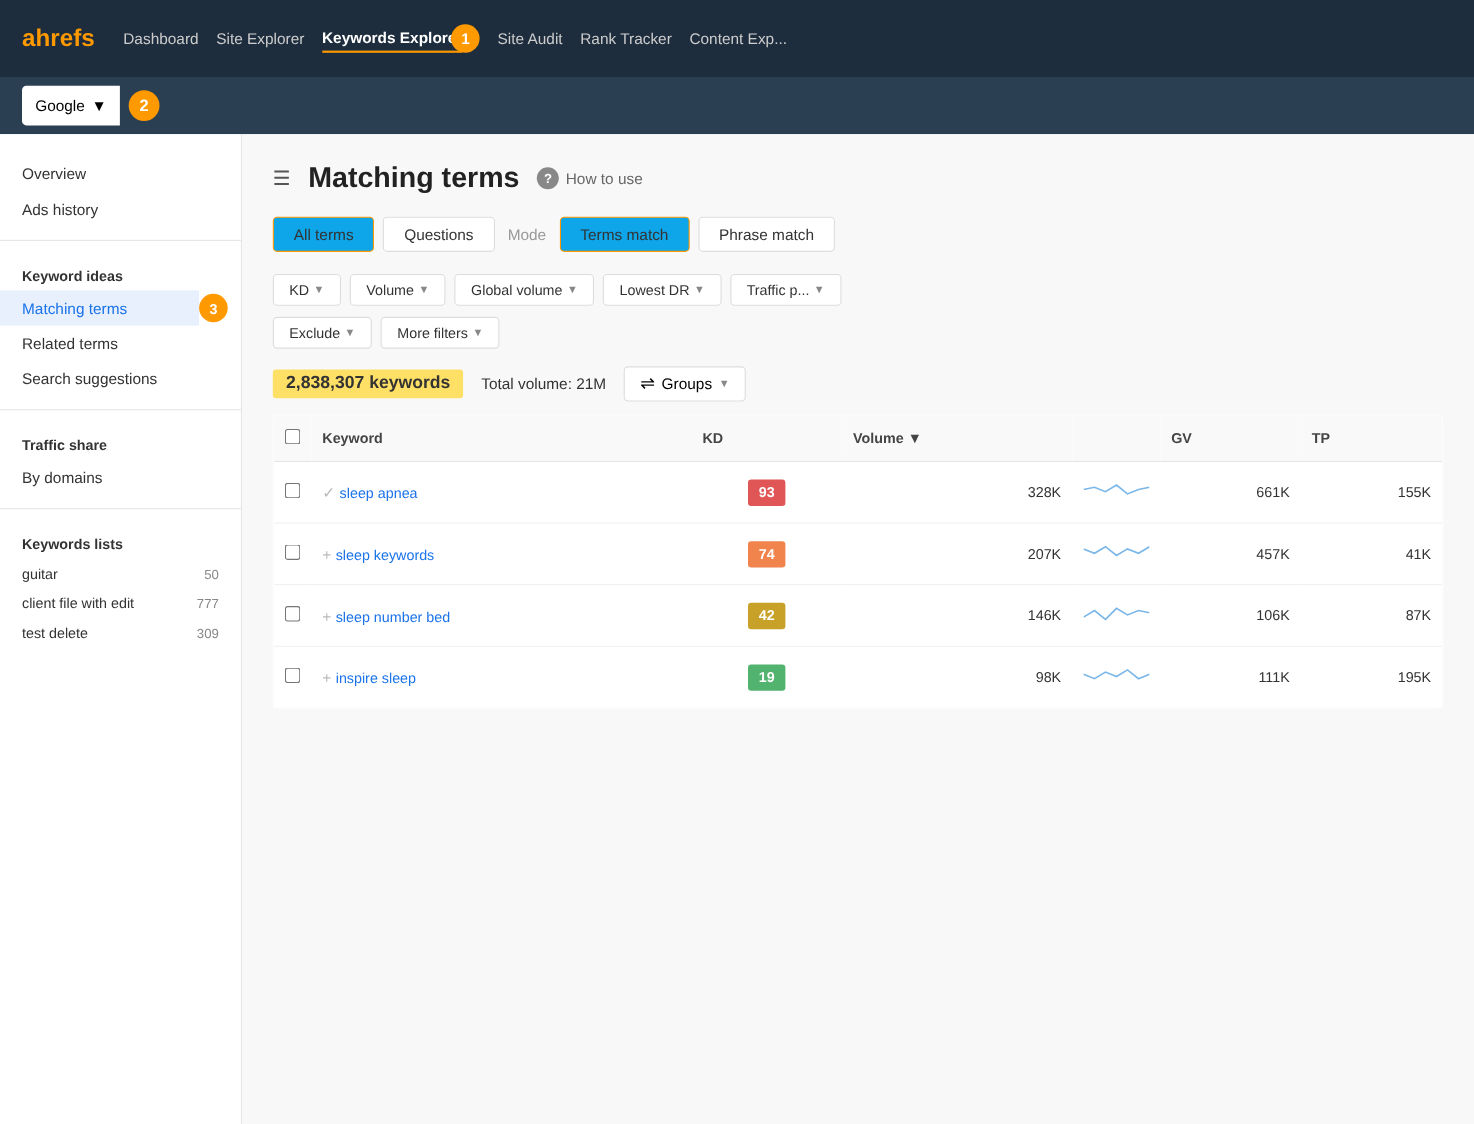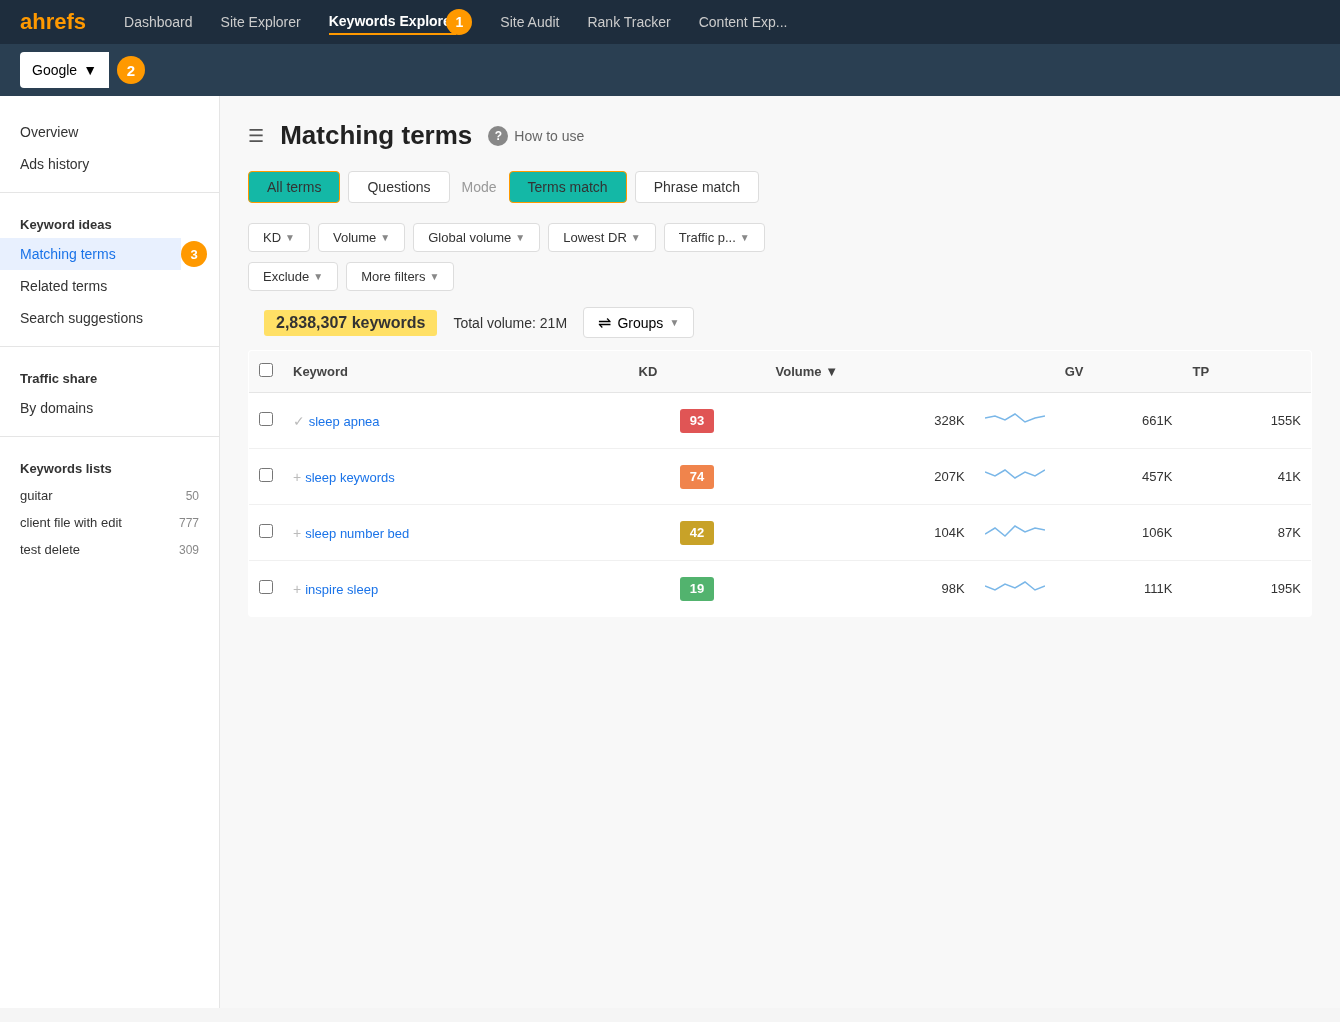--- a/index.html
+++ b/index.html
@@ -4,22 +4,22 @@
   <style>
     * { box-sizing: border-box; margin: 0; padding: 0; }
     body { font-family: -apple-system, BlinkMacSystemFont, 'Segoe UI', Arial, sans-serif; font-size: 14px; background: #f5f5f5; color: #333; }
 
     
     .top-nav {
       background: #1e2d3d;
       display: flex;
       align-items: center;
       padding: 0 20px;
-      height: 44px;
-      gap: 28px;
+      height: 70px;
+      gap: 16px;
     }
     .logo {
       font-size: 22px;
       font-weight: 900;
       color: white;
       margin-right: 10px;
     }
     .logo span { color: #f90; }
     .nav-item {
       color: #ccc;
@@ -153,21 +153,21 @@
     }
     .tab-btn {
       padding: 7px 18px;
       border: 1px solid #ddd;
       border-radius: 4px;
       background: #fff;
       cursor: pointer;
       font-size: 14px;
       color: #333;
     }
-    .tab-btn.active { background: #14b8a6; border-color: #f90; color: #333; }
+    .tab-btn.active { background: #0ea5e9; border-color: #f90; color: #333; }
     .tab-mode-label { color: #999; font-size: 14px; padding: 0 4px; }
 
     
     .filter-row {
       display: flex;
       gap: 8px;
       margin-bottom: 10px;
       flex-wrap: wrap;
     }
     .filter-btn {
@@ -180,21 +180,21 @@
       color: #333;
       display: flex; align-items: center; gap: 4px;
     }
     .filter-btn .arrow { font-size: 10px; color: #888; }
 
     
     .results-summary {
       display: flex;
       align-items: center;
       gap: 16px;
-      margin: 16px 16px 12px;
+      margin: 16px 0 12px;
     }
     .keywords-count {
       background: #ffe066;
       font-weight: 700;
       font-size: 16px;
       padding: 4px 12px;
       border-radius: 3px;
     }
     .total-volume { font-size: 14px; color: #333; }
     .groups-btn {
@@ -417,21 +417,21 @@
             <td><svg class="sparkline" viewBox="0 0 60 22">
       <path d="M0,8 L10,12 L20,6 L30,14 L40,8 L50,12 L60,6" fill="none" stroke="#7ab7e8" stroke-width="1.5"></path>
     </svg></td>
             <td class="col-gv">457K</td>
             <td class="col-tp">41K</td>
           </tr>
           <tr>
             <td><input type="checkbox" class="row-checkbox" style=""></td>
             <td><span class="action-icon">+</span><a href="#" class="keyword-link">sleep number bed</a></td>
             <td class="col-kd"><span class="kd-badge kd-yellow">42</span></td>
-            <td class="col-volume">104K</td>
+            <td class="col-volume">146K</td>
             <td><svg class="sparkline" viewBox="0 0 60 22">
       <path d="M0,14 L10,8 L20,16 L30,6 L40,12 L50,8 L60,10" fill="none" stroke="#7ab7e8" stroke-width="1.5"></path>
     </svg></td>
             <td class="col-gv">106K</td>
             <td class="col-tp">87K</td>
           </tr>
           <tr>
             <td><input type="checkbox" class="row-checkbox" style=""></td>
             <td><span class="action-icon">+</span><a href="#" class="keyword-link">inspire sleep</a></td>
             <td class="col-kd"><span class="kd-badge kd-green">19</span></td>

